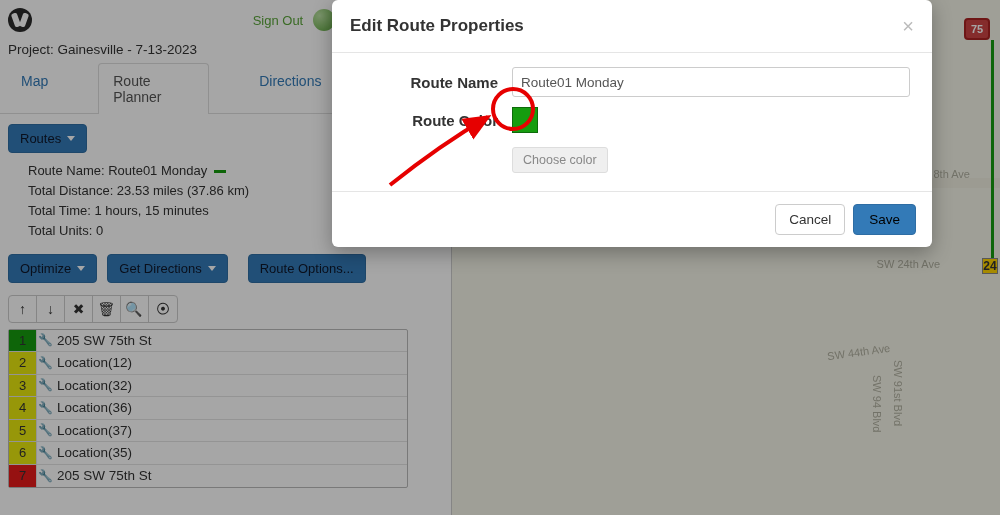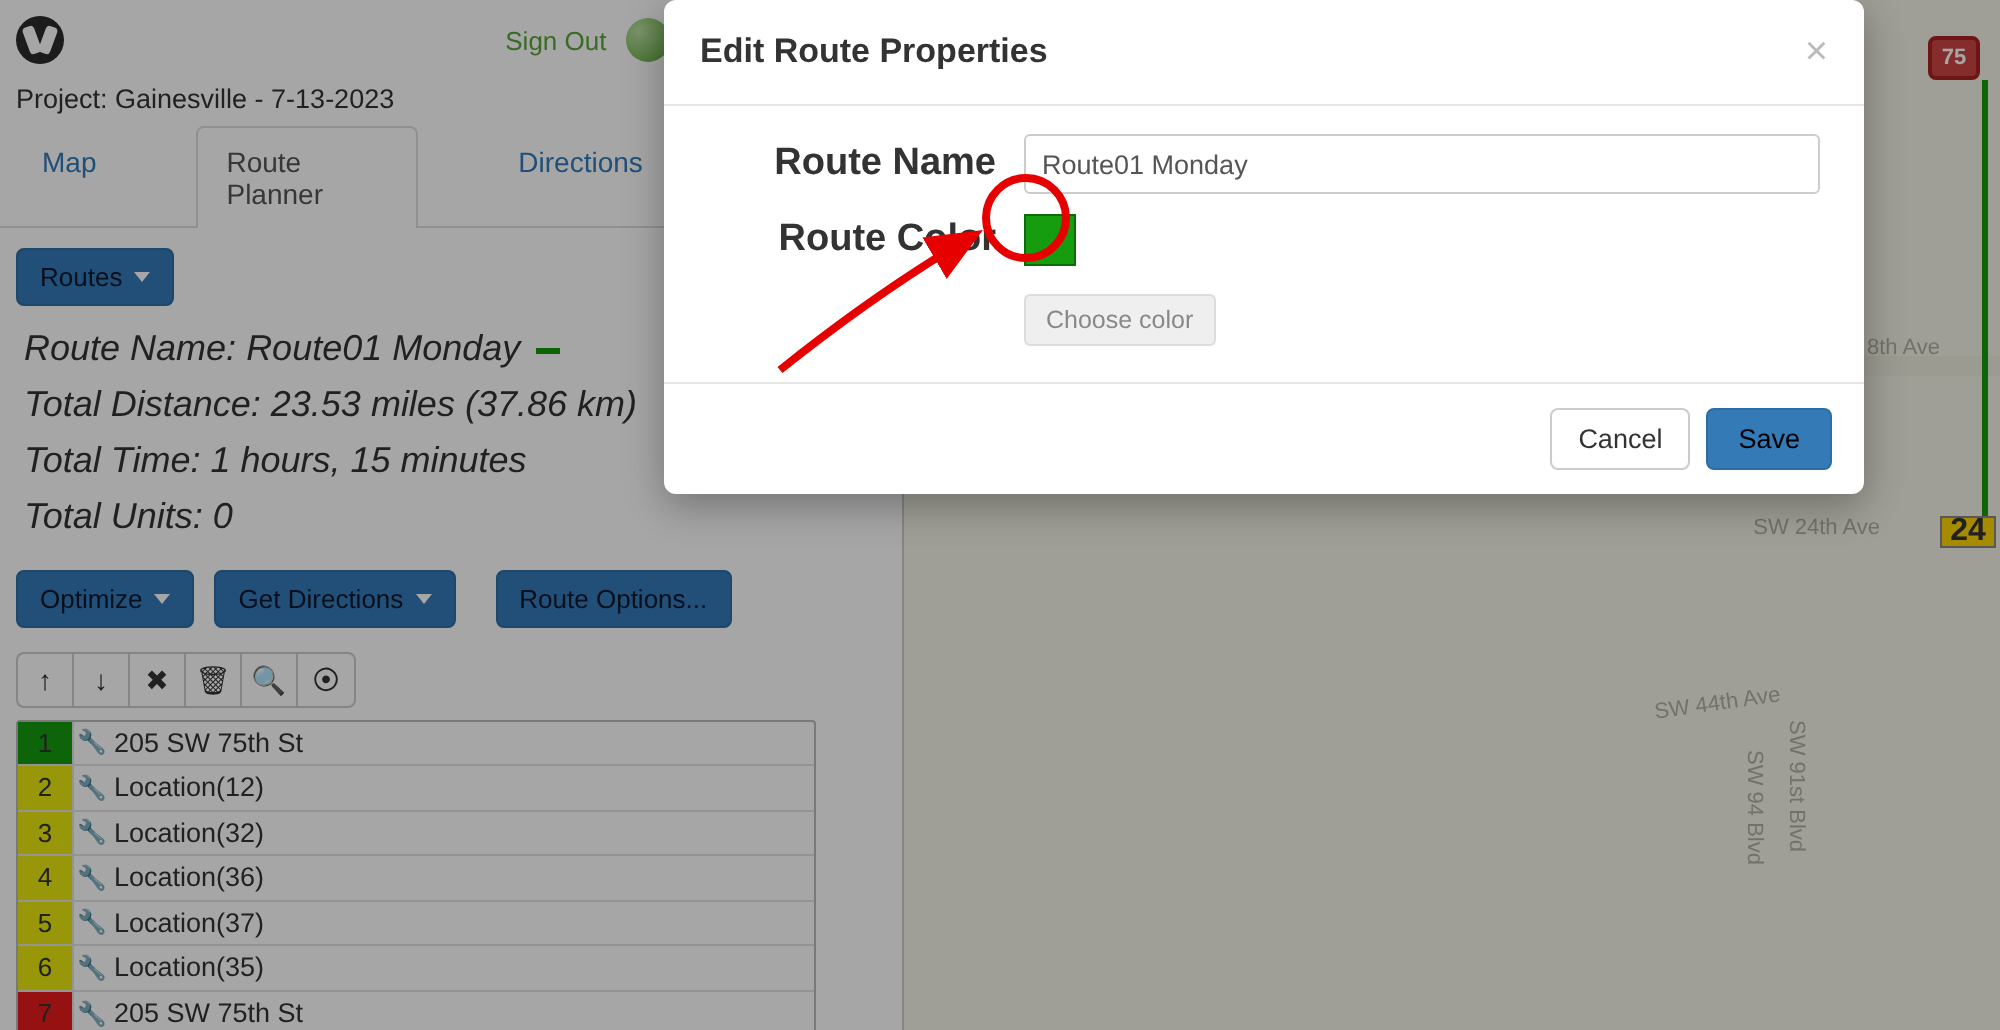--- a/index.html
+++ b/index.html
@@ -29,21 +29,21 @@
   .tabs { display: flex; border-bottom: 1px solid #ddd; padding: 0 6px; gap: 35px; }
   .tab { padding: 9px 14px; font-size: 14px; color: #337ab7; cursor: pointer; border: 1px solid transparent; border-bottom: none; border-radius: 4px 4px 0 0; margin-bottom: -1px; }
   .tab.active { color: #555; border-color: #ddd; background: #fff; }
 
   
   .btn-row { padding: 10px 8px 6px; display: flex; gap: 8px; }
   .btn { background: #337ab7; color: #0f172a; border: 1px solid #2e6da4; border-radius: 4px; padding: 6px 11px; font-size: 13px; cursor: pointer; display: inline-flex; align-items: center; gap: 6px; }
   .btn .caret { width: 0; height: 0; border-left: 4px solid transparent; border-right: 4px solid transparent; border-top: 5px solid #fff; display: inline-block; }
   .btn-row .spacer { flex: 1; }
 
-  .info { padding: 2px 12px 8px; font-size: 18px; line-height: 1.55; font-style: italic; }
+  .info { padding: 2px 28px 8px; font-size: 13px; line-height: 1.55; }
   .info .dash { display: inline-block; width: 12px; height: 3px; background: #169c0f; vertical-align: middle; margin-left: 3px; }
 
   .btn-row2 { padding: 4px 8px 10px; display: flex; gap: 10px; }
 
   
   .mini-toolbar { margin: 2px 8px 4px; border: 1px solid #ccc; border-radius: 4px; display: inline-flex; }
   .mini-toolbar .cell { width: 28px; height: 26px; display: flex; align-items: center; justify-content: center; border-right: 1px solid #ccc; cursor: pointer; color: #333; font-size: 14px; }
   .mini-toolbar .cell:last-child { border-right: none; }
 
   
@@ -55,32 +55,32 @@
   .stop-name { padding-left: 2px; font-size: 13.5px; }
 
   
   .map-toolbar { position: absolute; top: 2px; left: 50%; transform: translateX(-50%); background: #fff; border: 1px solid #ccc; border-radius: 3px; display: flex; height: 24px; box-shadow: 0 1px 2px rgba(0,0,0,.15); }
   .map-toolbar .mcell { width: 26px; display: flex; align-items: center; justify-content: center; border-right: 1px solid #ddd; color: #337ab7; font-size: 13px; cursor: pointer; }
   .map-toolbar .mcell:last-child { border-right: none; }
   .roads { position: absolute; inset: 0; }
   .road-label { position: absolute; color: #b0b0a0; font-size: 11px; white-space: nowrap; }
   .road-line { position: absolute; background: #f0efe0; }
   .highway { position: absolute; width: 26px; height: 22px; background: #c44; color: #fff; font-size: 11px; font-weight: 700; border-radius: 4px; display: flex; align-items: center; justify-content: center; border: 2px solid #a22; }
-  .route-box { position: absolute; width: 28px; height: 16px; background: #ffd400; border: 1px solid #888; font-size: 16px; display:flex; align-items:center; justify-content:center; font-weight:700; }
+  .route-box { position: absolute; width: 16px; height: 16px; background: #ffd400; border: 1px solid #888; font-size: 12px; display:flex; align-items:center; justify-content:center; font-weight:700; }
   .green-route { position: absolute; width: 3px; background: #169c0f; }
 
   
   .dim { position: absolute; inset: 0; background: rgba(0,0,0,.35); }
   .modal { position: absolute; left: 332px; top: 0; width: 600px; background: #fff; border-radius: 6px; box-shadow: 0 6px 20px rgba(0,0,0,.3); }
   .modal-head { padding: 16px 18px; border-bottom: 1px solid #e5e5e5; display: flex; align-items: center; }
   .modal-head h3 { font-size: 17px; font-weight: 600; color: #333; flex: 1; }
   .modal-close { color: #bbb; font-size: 20px; cursor: pointer; line-height: 1; }
   .modal-body { padding: 14px 22px 18px; }
   .form-row { display: flex; align-items: center; margin-bottom: 10px; }
-  .form-label { width: 158px; text-align: right; padding-right: 14px; font-weight: 700; font-size: 19px; color: #333; }
+  .form-label { width: 158px; text-align: right; padding-right: 14px; font-weight: 700; font-size: 15px; color: #333; }
   .form-input { flex: 1; height: 30px; border: 1px solid #ccc; border-radius: 3px; padding: 4px 8px; font-size: 13.5px; color: #555; }
   .color-swatch { width: 26px; height: 26px; background: #169c0f; border: 1px solid #0d6b0a; cursor: pointer; }
   .choose-color { display: inline-block; margin-left: 158px; margin-top: 4px; background: #efefef; color: #888; border: 1px solid #ddd; padding: 5px 10px; font-size: 12.5px; border-radius: 3px; }
   .modal-foot { border-top: 1px solid #e5e5e5; padding: 12px 16px; display: flex; justify-content: flex-end; gap: 8px; }
   .btn-default { background: #fff; color: #333; border: 1px solid #ccc; border-radius: 4px; padding: 7px 13px; font-size: 13.5px; cursor: pointer; }
   .btn-primary { background: #337ab7; color: #000000; border: 1px solid #2e6da4; border-radius: 4px; padding: 7px 15px; font-size: 13.5px; cursor: pointer; }
 
   
   .circ { position: absolute; width: 44px; height: 44px; border: 4px solid #e60000; border-radius: 50%; pointer-events: none; }
   .arrow-svg { position: absolute; pointer-events: none; }

